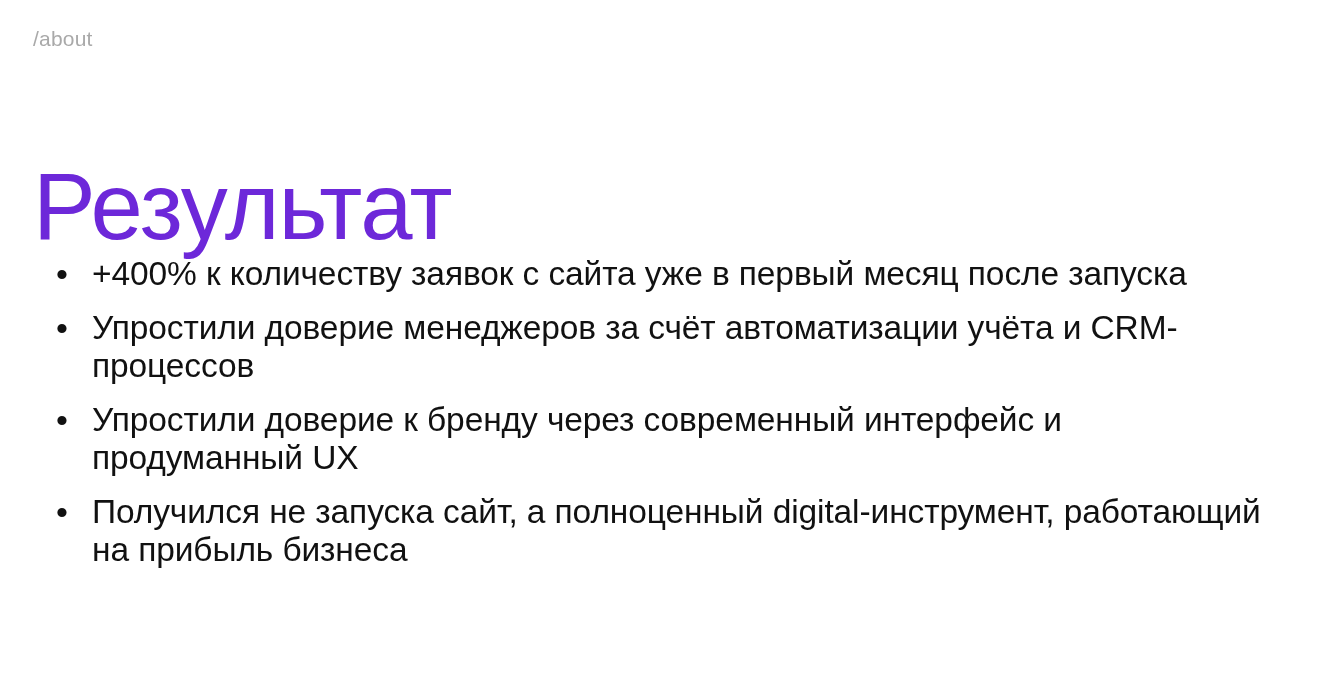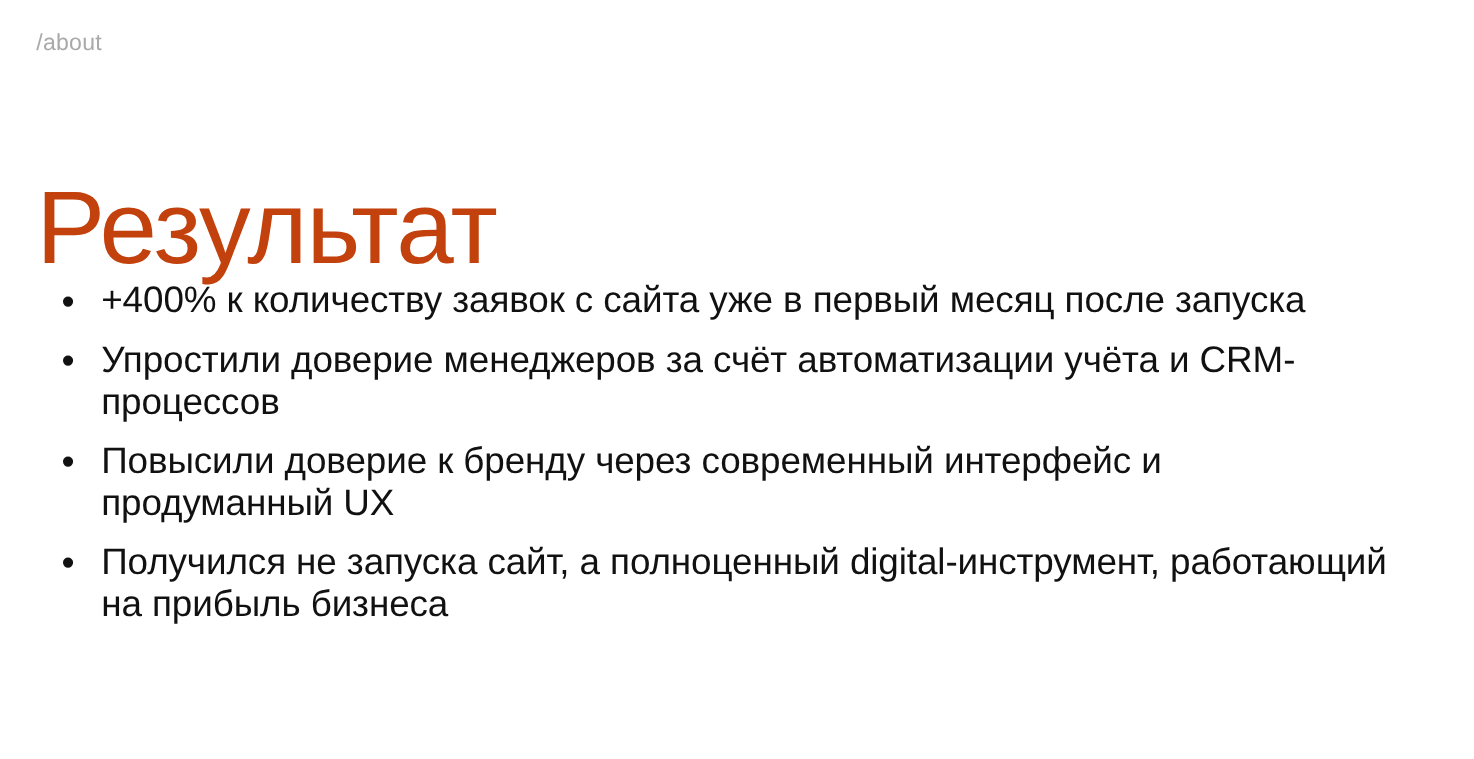--- a/index.html
+++ b/index.html
@@ -39,21 +39,21 @@
 
   
   .title {
     position: absolute;
     left: 33px;
     top: 97px;
     font-size: 94px;
     line-height: 1;
     font-weight: 400;
     letter-spacing: -1px;
-    color: #c2410c;
+    color: #6d28d9;
     white-space: nowrap;
     text-align: right;
   }
 
   
   .bullets {
     position: absolute;
     left: 46px;
     top: 255px;
     width: 1250px;
@@ -107,21 +107,21 @@
       <span class="bullet-text">+400% к количеству заявок с сайта уже в первый месяц после запуска</span>
     </li>
 
     <li class="bullet-item">
       <span class="bullet-marker">•</span>
       <span class="bullet-text">Упростили доверие менеджеров за счёт автоматизации учёта и CRM-процессов</span>
     </li>
 
     <li class="bullet-item">
       <span class="bullet-marker">•</span>
-      <span class="bullet-text">Повысили доверие к бренду через современный интерфейс и продуманный UX</span>
+      <span class="bullet-text">Упростили доверие к бренду через современный интерфейс и продуманный UX</span>
     </li>
 
     <li class="bullet-item">
       <span class="bullet-marker">•</span>
       <span class="bullet-text">Получился не запуска сайт, а полноценный digital-инструмент, работающий на прибыль бизнеса</span>
     </li>
 
   </ul>
 
 </div>

